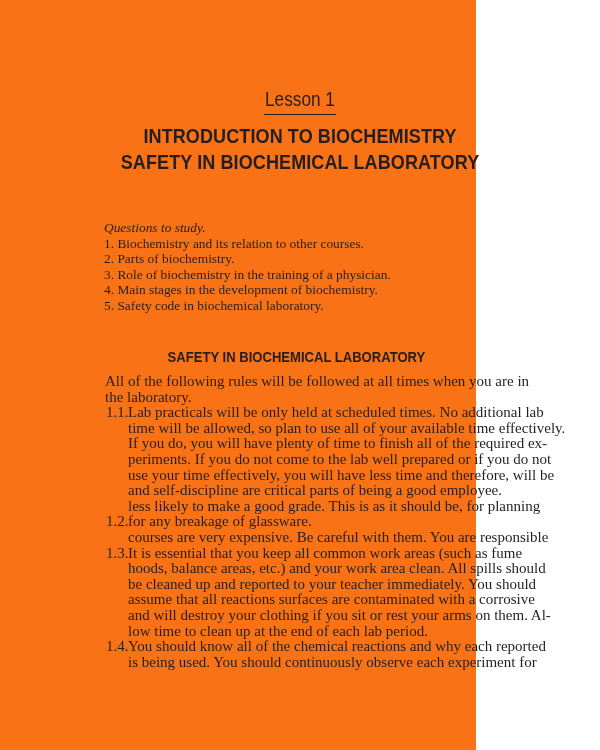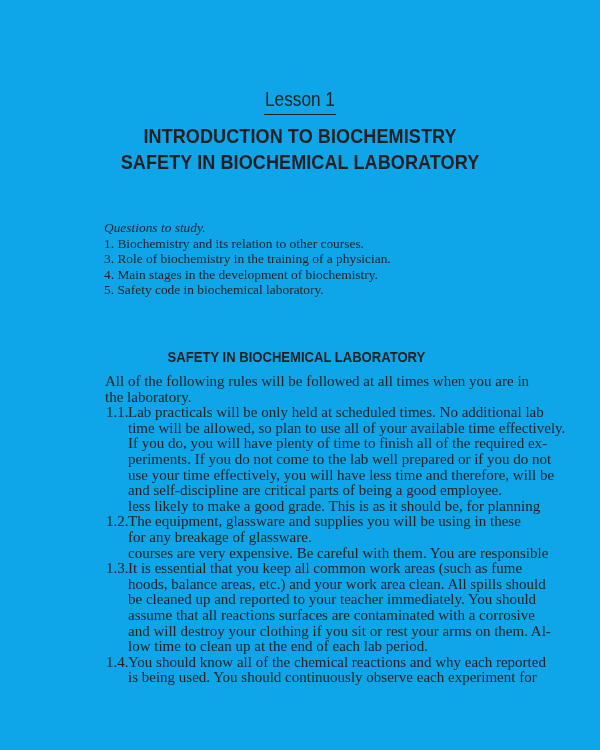--- a/index.html
+++ b/index.html
@@ -10,23 +10,23 @@
     body {
       width: 600px;
       height: 750px;
       position: relative;
       overflow: hidden;
       color: #231f20;
     }
     .page {
       position: absolute;
       left: 0; top: 0;
-      width: 600px;
+      width: 476px;
       height: 750px;
-      background: #0ea5e9;
+      background: #f97316;
     }
     .lesson-label {
       position: absolute;
       top: 86px;
       left: 0;
       width: 600px;
       text-align: center;
       font-family: "Liberation Sans", sans-serif;
       font-size: 21px;
       line-height: 26px;
@@ -136,20 +136,21 @@
   </div>
 
   <div class="main-title">
     <div>INTRODUCTION TO BIOCHEMISTRY</div>
     <div>SAFETY IN BIOCHEMICAL LABORATORY</div>
   </div>
 
   <div class="questions">
     <div class="q-head">Questions to study.</div>
     <div class="q-item">1. Biochemistry and its relation to other courses.</div>
+    <div class="q-item">2. Parts of biochemistry.</div>
     <div class="q-item">3. Role of biochemistry in the training of a physician.</div>
     <div class="q-item">4. Main stages in the development of biochemistry.</div>
     <div class="q-item">5. Safety code in biochemical laboratory.</div>
   </div>
 
   <div class="section-heading">SAFETY IN BIOCHEMICAL LABORATORY</div>
 
   <div class="body-text">
     <div class="intro">
       <span class="line-j" style="text-indent:18px">All of the following rules will be followed at all times when you are in</span>
@@ -162,21 +163,20 @@
       <span class="line">time will be allowed, so plan to use all of your available time effectively.</span>
       <span class="line">If you do, you will have plenty of time to finish all of the required ex-</span>
       <span class="line">periments. If you do not come to the lab well prepared or if you do not</span>
       <span class="line">use your time effectively, you will have less time and therefore, will be</span>
       <span class="line last">and self-discipline are critical parts of being a good employee.</span>
       <span class="line">less likely to make a good grade. This is as it should be, for planning</span>
     </div>
 
     <div class="rule">
       <span class="num">1.2.</span>
-      <span class="line">The equipment, glassware and supplies you will be using in these</span>
       <span class="line last">for any breakage of glassware.</span>
       <span class="line">courses are very expensive. Be careful with them. You are responsible</span>
     </div>
 
     <div class="rule">
       <span class="num">1.3.</span>
       <span class="line">It is essential that you keep all common work areas (such as fume</span>
       <span class="line">hoods, balance areas, etc.) and your work area clean. All spills should</span>
       <span class="line">be cleaned up and reported to your teacher immediately. You should</span>
       <span class="line">assume that all reactions surfaces are contaminated with a corrosive</span>

